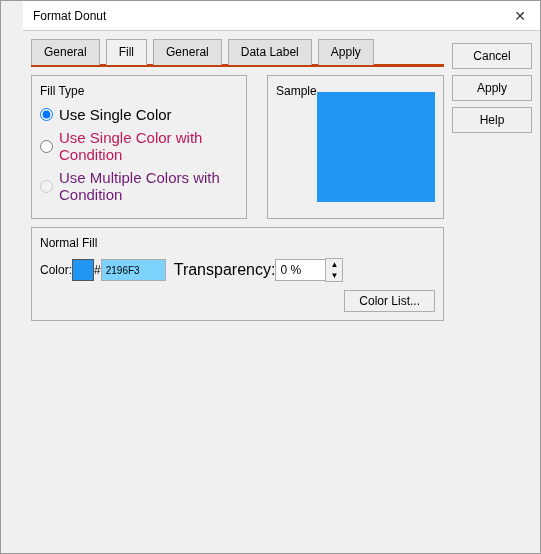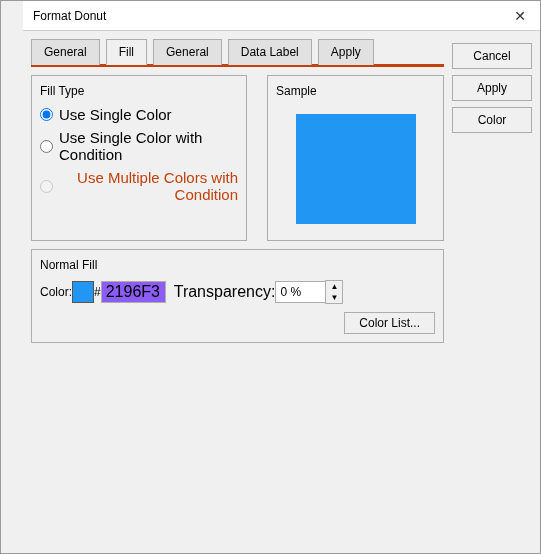--- a/index.html
+++ b/index.html
@@ -113,37 +113,37 @@
       cursor: pointer;
     }
     .radio-item input[type="radio"] {
       margin: 0;
       cursor: pointer;
     }
     .radio-label {
       font-size: 15px;
     }
     .radio-label.blue-link {
-      color: #000000;
+      color: #be185d;
       text-decoration: none;
     }
     .self-settings {
       display: flex;
       align-items: center;
       gap: 6px;
       margin-top: 12px;
     }
     .self-settings input[type="checkbox"] { margin: 0; }
     .sample-panel {
       width: 177px;
       border: 1px solid #adadad;
       padding: 8px;
       background: #f0f0f0;
       display: flex;
-      flex-direction: column;
+      flex-direction: row;
       align-items: flex-start;
     }
     .sample-preview {
       width: 120px;
       height: 110px;
       background: #2196F3;
       margin: 8px auto;
       display: block;
     }
     .normal-fill-panel {
@@ -164,23 +164,23 @@
       border: 1px solid #555;
       cursor: pointer;
     }
     .hash-symbol {
       font-size: 12px;
     }
     .color-input {
       width: 65px;
       height: 22px;
       border: 1px solid #adadad;
-      background: #8b5cf6;
+      background: #7dd3fc;
       padding: 2px 4px;
-      font-size: 16px;
+      font-size: 10px;
     }
     .transparency-label {
       font-size: 16px;
       margin-left: 8px;
     }
     .spinner-wrapper {
       display: flex;
       align-items: center;
     }
     .spinner-input {
@@ -274,21 +274,21 @@
               <label class="radio-item">
                 <input type="radio" name="fill_type" checked="" style="">
                 <span class="radio-label">Use Single Color</span>
               </label>
               <label class="radio-item">
                 <input type="radio" name="fill_type" style="">
                 <span class="radio-label blue-link">Use Single Color with Condition</span>
               </label>
               <label class="radio-item">
                 <input type="radio" name="fill_type" disabled="" style="">
-                <span class="radio-label" style="color:#c2410c;text-align:right;">Use Multiple Colors with Condition</span>
+                <span class="radio-label" style="color:#701a75;">Use Multiple Colors with Condition</span>
               </label>
             </div>
           </div>
 
           <div class="sample-panel">
             <div class="panel-title">Sample</div>
             <div class="sample-preview"></div>
           </div>
         </div>
 
@@ -311,16 +311,16 @@
           <div class="color-list-row">
             <button class="color-list-btn">Color List...</button>
           </div>
         </div>
       </div>
     </div>
 
     <div class="side-buttons">
       <button class="side-btn">Cancel</button>
       <button class="side-btn">Apply</button>
-      <button class="side-btn">Color</button>
+      <button class="side-btn">Help</button>
     </div>
   </div>
 </div>
 
 </body></html>

